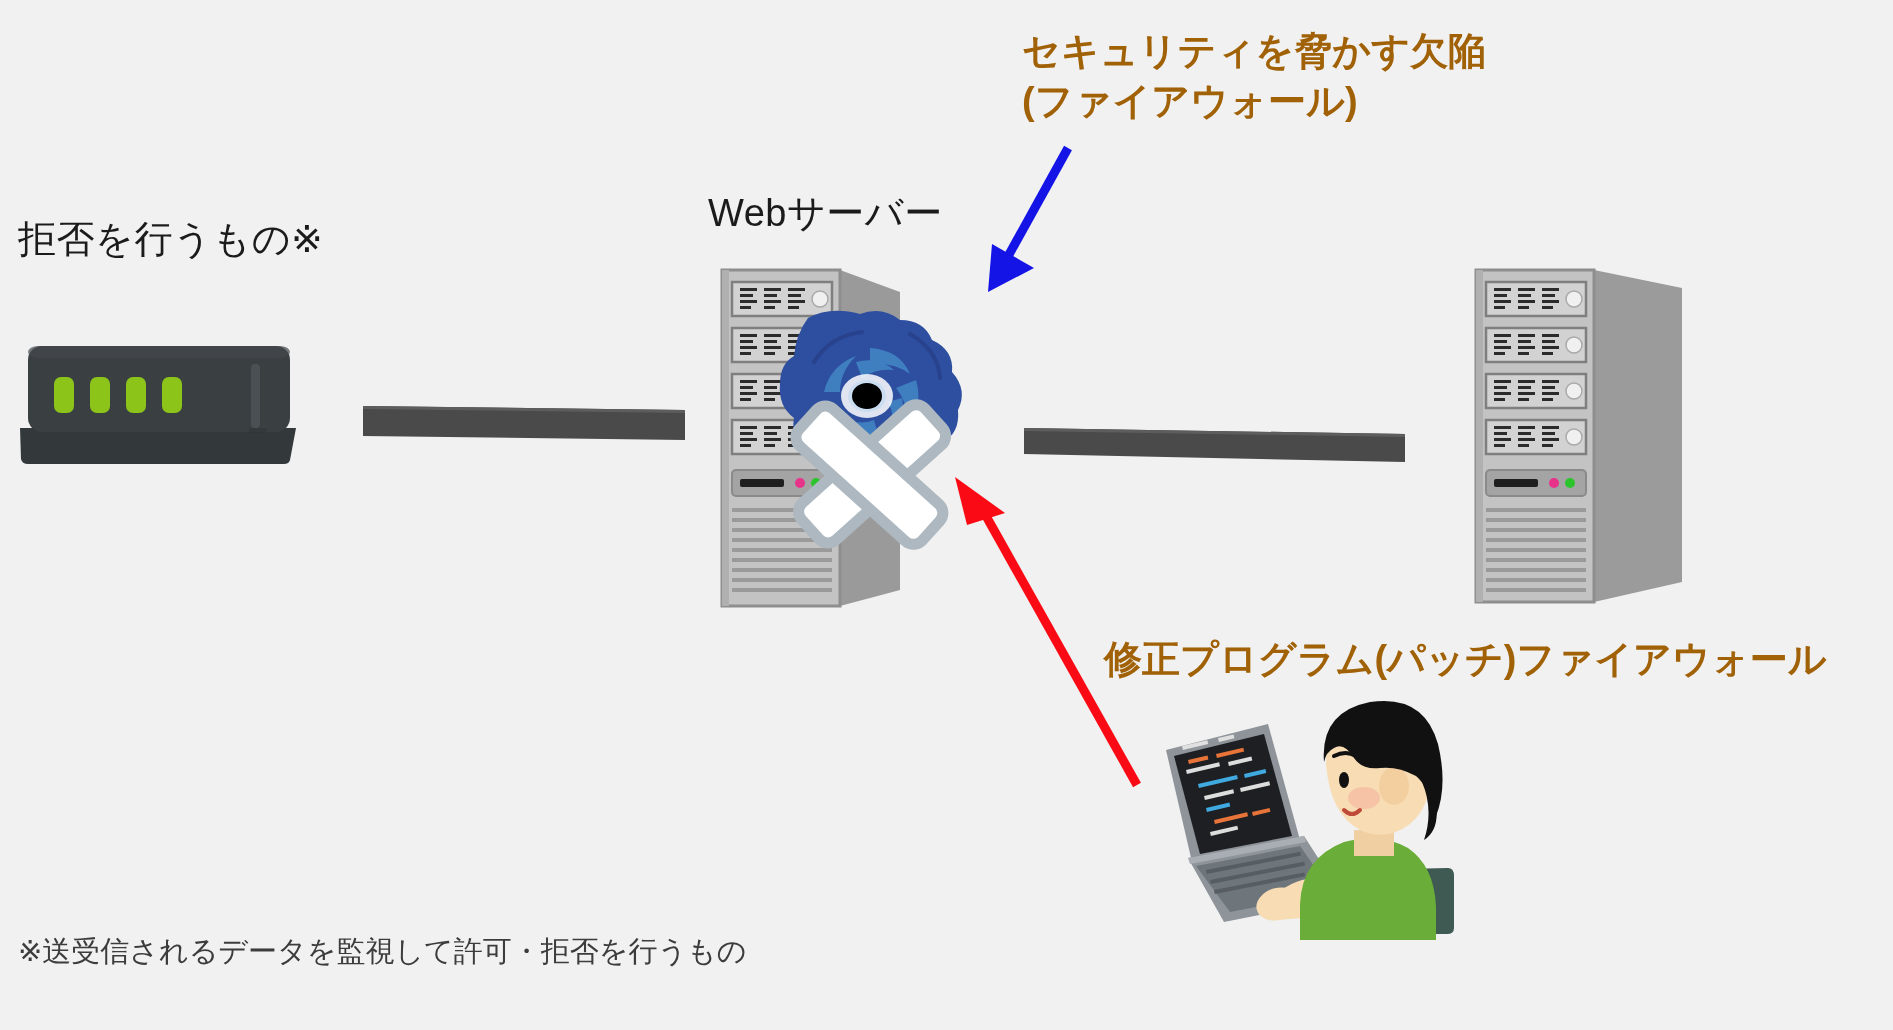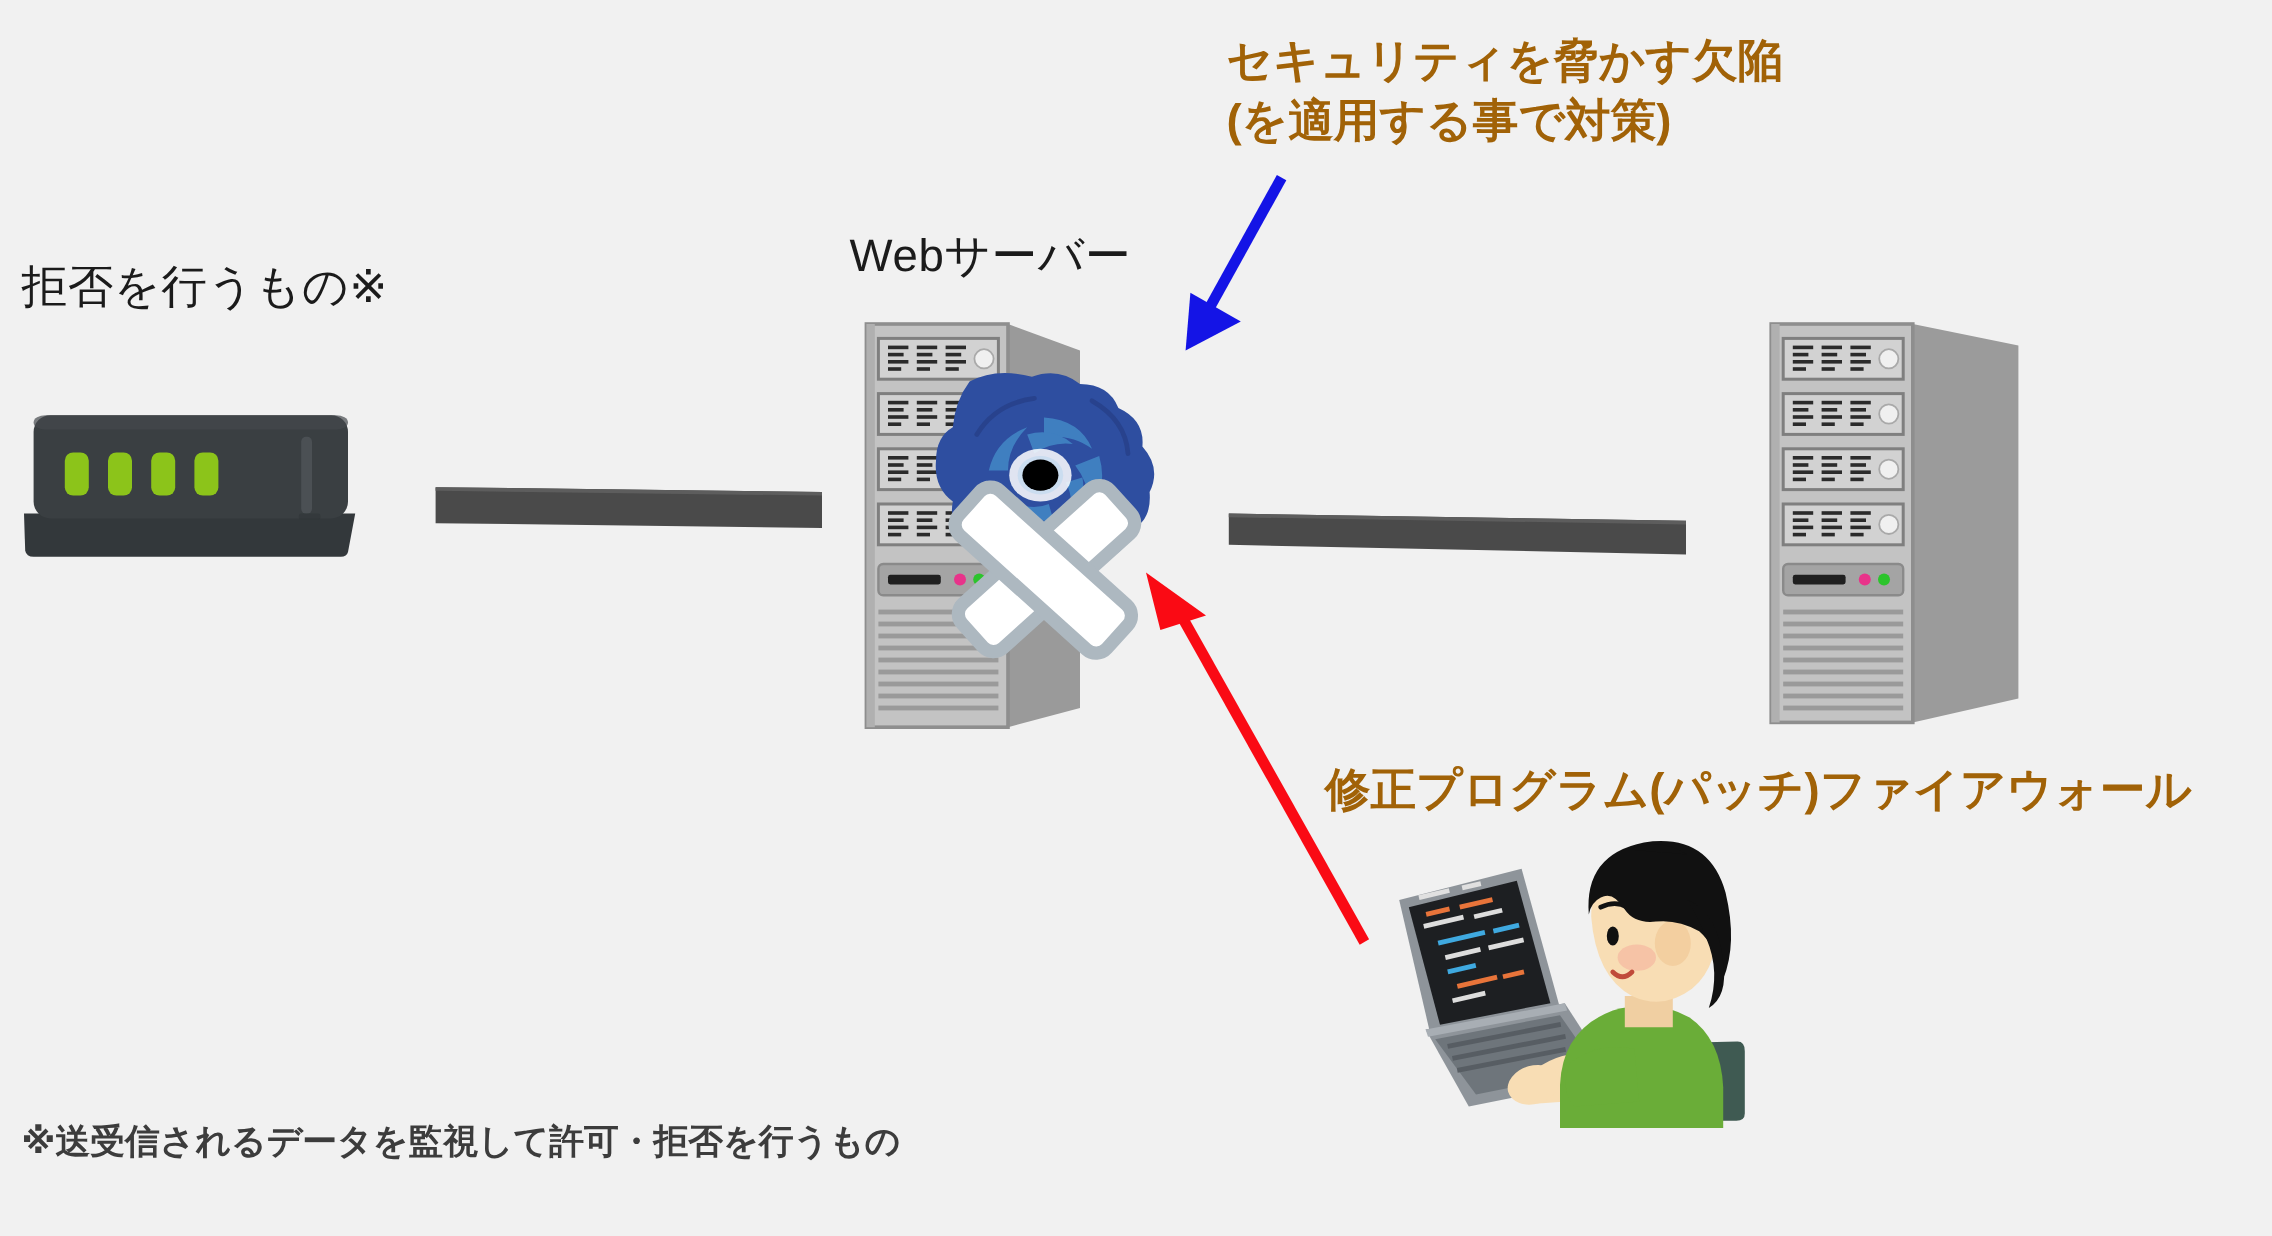--- a/index.html
+++ b/index.html
@@ -31,21 +31,21 @@
   .label-bold {
     color: #a16207;
     font-size: 38px;
     font-weight: 700;
     white-space: nowrap;
     line-height: 1.32;
   }
   .footnote {
     color: #3c3c3c;
     font-size: 29px;
-    font-weight: 700;
+    font-weight: 400;
     white-space: nowrap;
   }
 
   #fw-label   { left: 18px;   top: 214px; }
   #web-label  { left: 708px;  top: 188px; }
   #db-label   { left: 1458px; top: 196px; }
   #hole-text  { left: 1022px; top: 26px;  }
   #patch-text { left: 1104px; top: 634px; }
   #foot-text  { left: 18px;   top: 932px; }
 
@@ -383,21 +383,21 @@
     </svg>
   </div>
 
   <div class="abs label-plain" id="fw-label">拒否を行うもの※</div>
 
   <div class="abs label-plain" id="web-label">Webサーバー</div>
 
 
   <div class="abs label-bold" id="hole-text">
     <div>セキュリティを脅かす欠陥</div>
-    <div>(を適用する事で対策)</div>
+    <div>(ファイアウォール)</div>
   </div>
 
   <div class="abs label-bold" id="patch-text">
     <div>修正プログラム(パッチ)ファイアウォール</div>
   </div>
 
   <div class="abs footnote" id="foot-text">※送受信されるデータを監視して許可・拒否を行うもの</div>
 
 </div>
 

